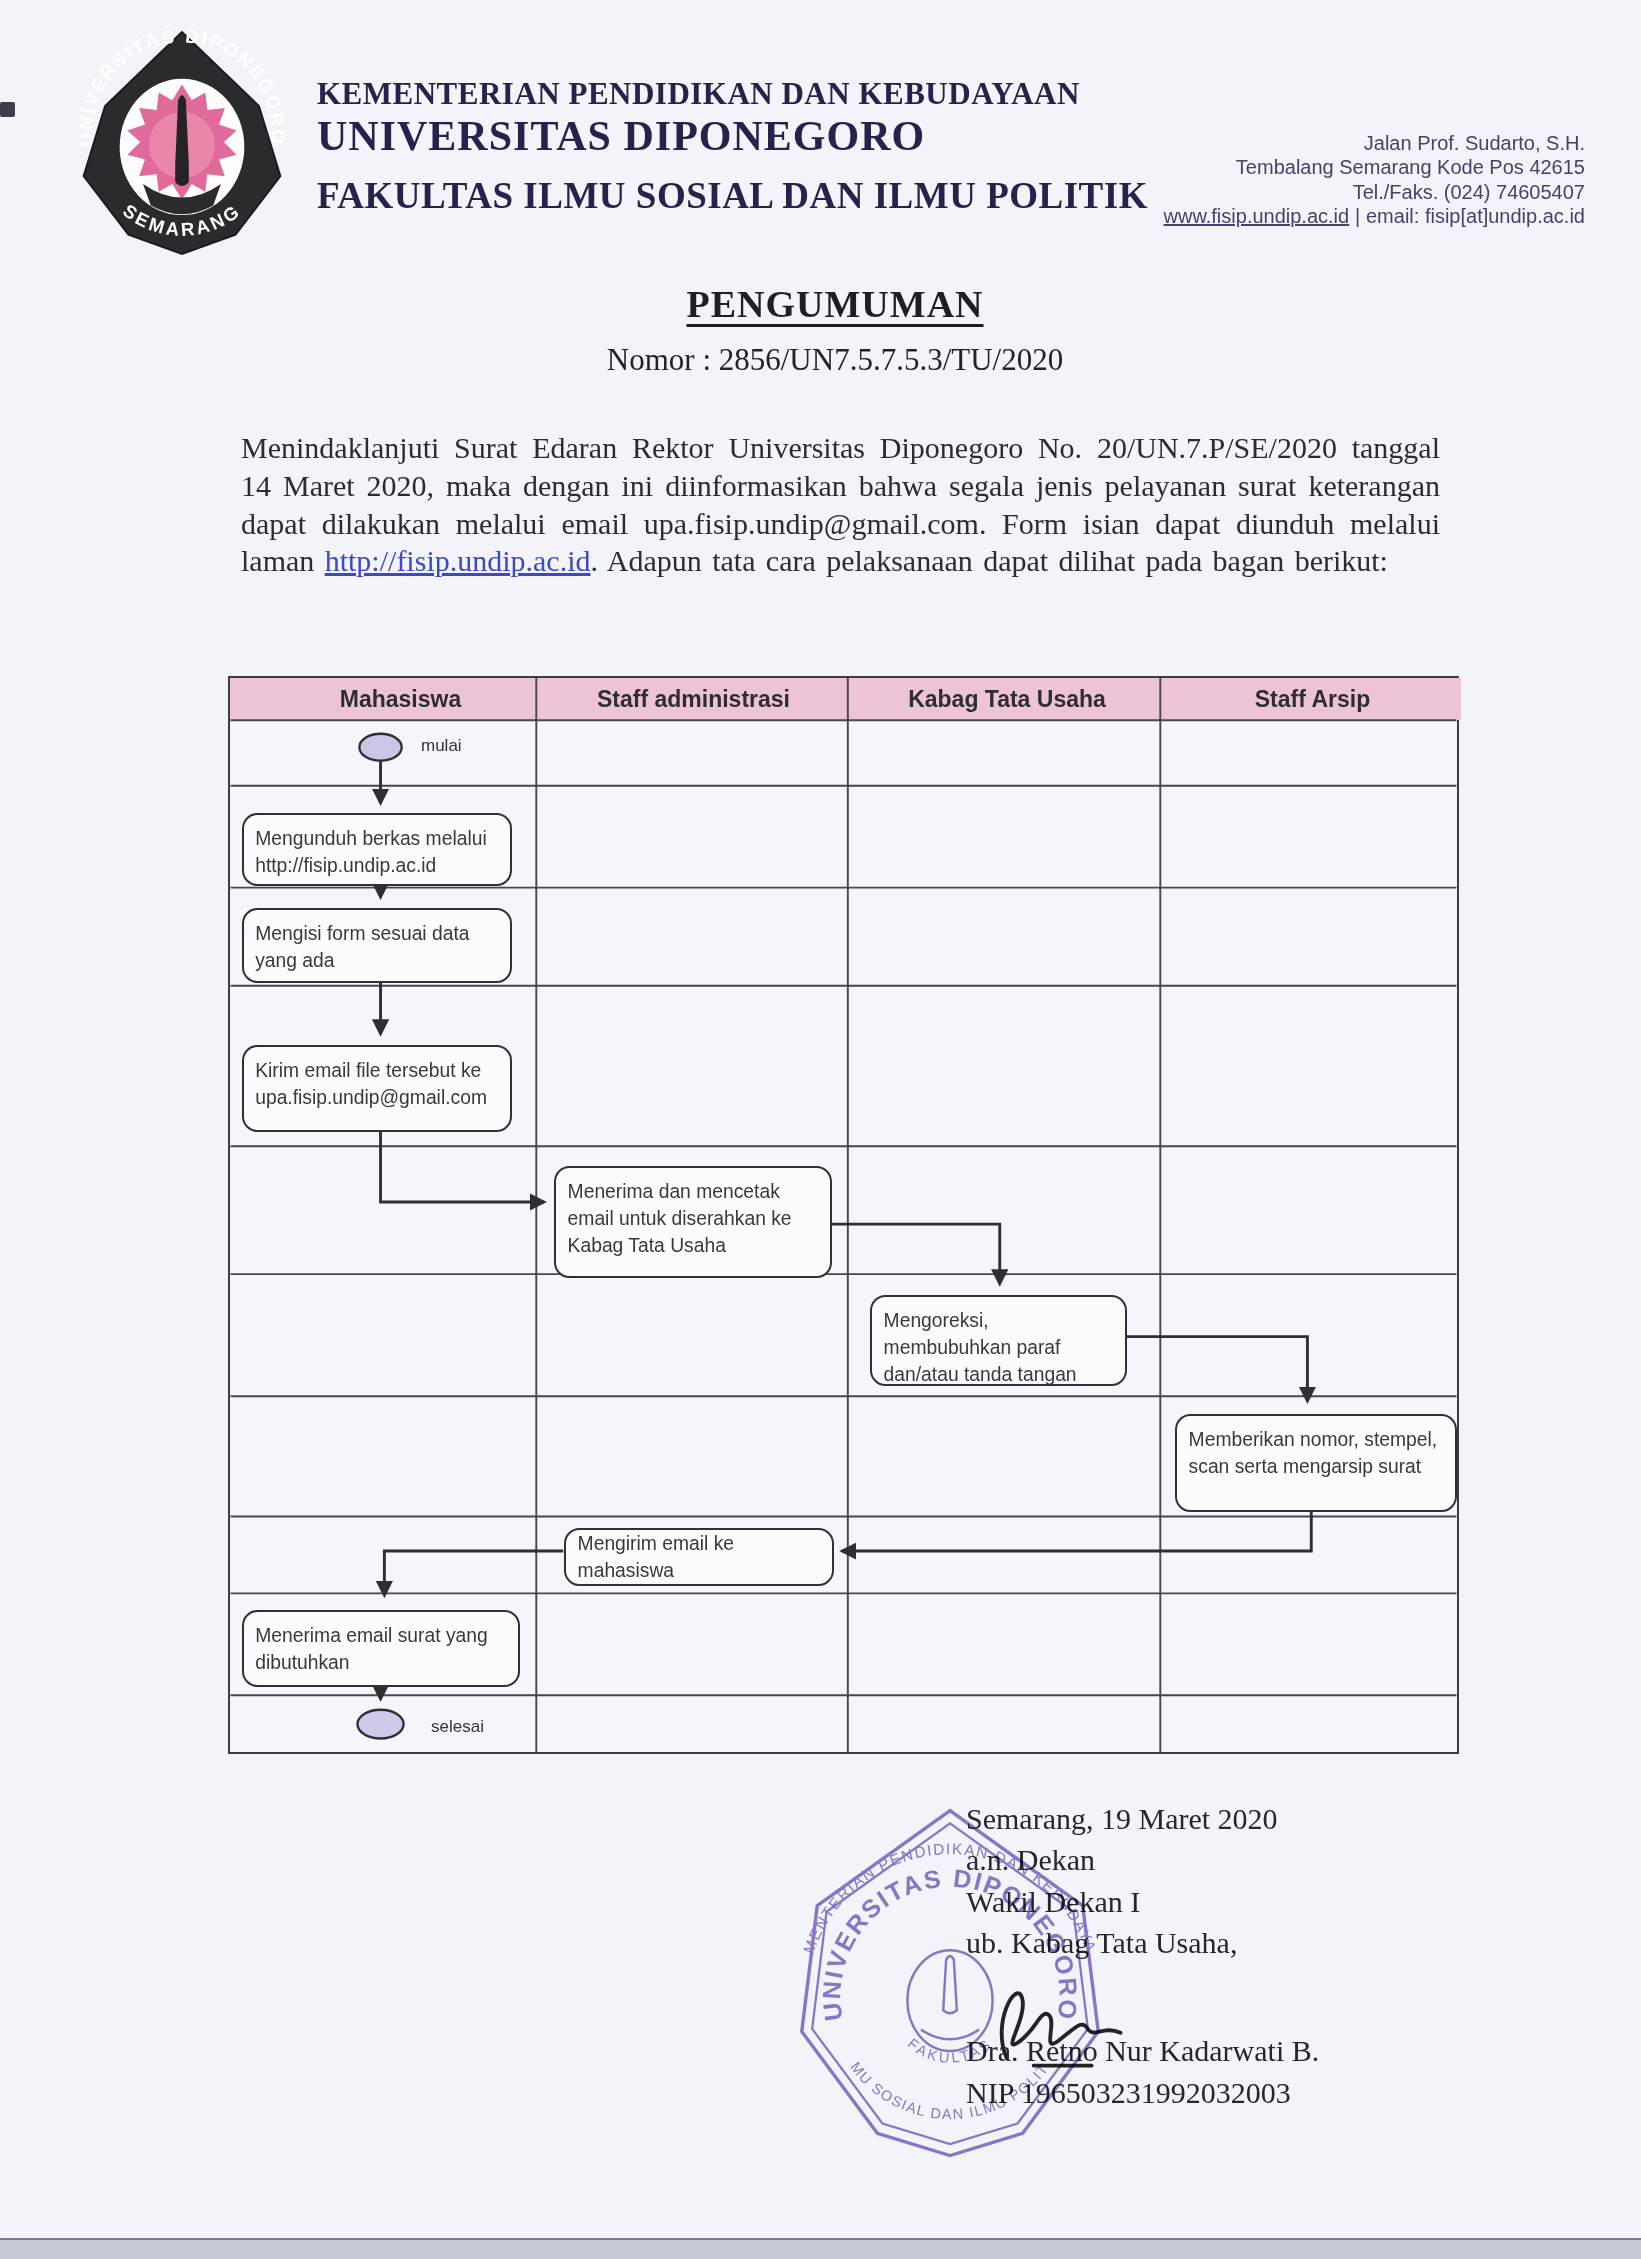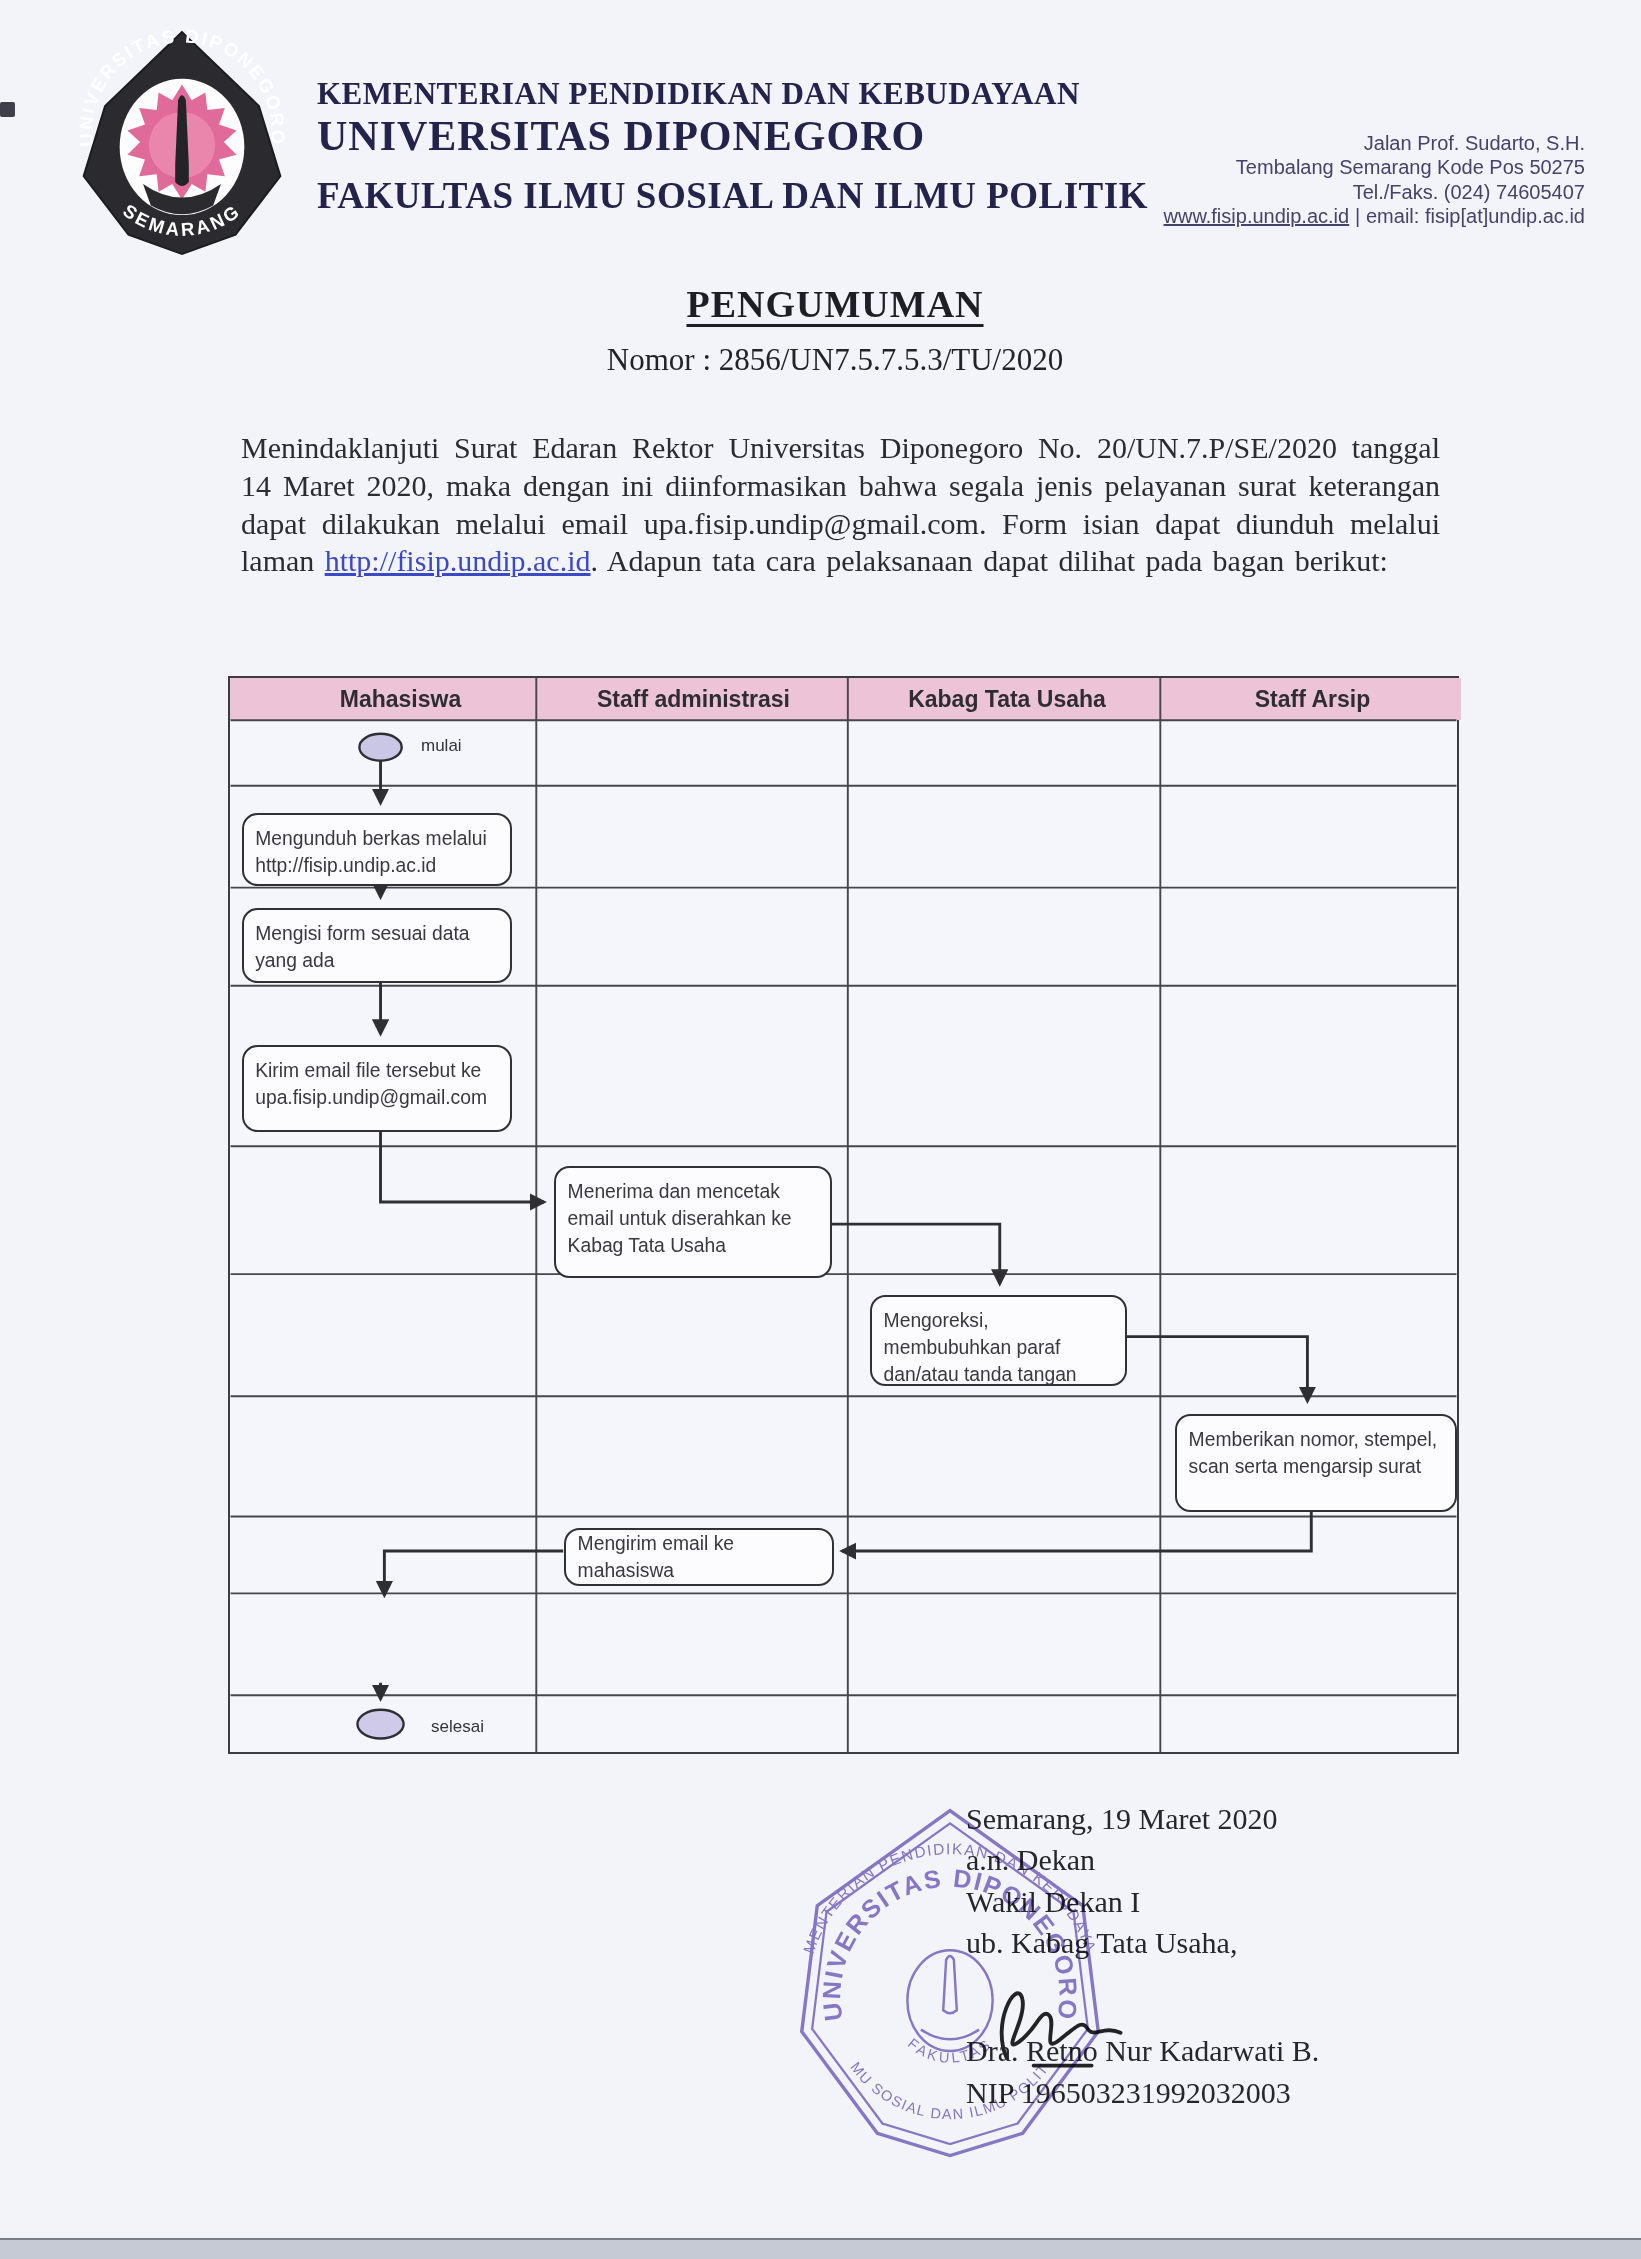--- a/index.html
+++ b/index.html
@@ -85,21 +85,21 @@
   </svg>
 
   <div class="head-lines">
     <div class="head-ministry">KEMENTERIAN PENDIDIKAN DAN KEBUDAYAAN</div>
     <div class="head-univ">UNIVERSITAS DIPONEGORO</div>
     <div class="head-fac">FAKULTAS ILMU SOSIAL DAN ILMU POLITIK</div>
   </div>
 
   <div class="contact">
     <div>Jalan Prof. Sudarto, S.H.</div>
-    <div>Tembalang Semarang Kode Pos 50275</div>
+    <div>Tembalang Semarang Kode Pos 42615</div>
     <div>Tel./Faks. (024) 74605407</div>
     <div>
       <span class="site">www.fisip.undip.ac.id</span><span class="sep">|</span><span>email: fisip[at]undip.ac.id</span>
     </div>
   </div>
 
   <div class="title-wrap">
     <div class="title-main">PENGUMUMAN</div>
     <div class="title-no">Nomor : 2856/UN7.5.7.5.3/TU/2020</div>
   </div>
@@ -153,20 +153,21 @@
     <div class="flabel" style="left:191px;top:58px">mulai</div>
     <div class="flabel" style="left:201px;top:1039px">selesai</div>
 
     <div class="fbox" style="left:11.6px;top:135px;width:270px;height:73px">Mengunduh berkas melalui http://fisip.undip.ac.id</div>
     <div class="fbox" style="left:11.6px;top:230px;width:270px;height:75px">Mengisi form sesuai data yang ada</div>
     <div class="fbox" style="left:11.6px;top:367px;width:270px;height:87px">Kirim email file tersebut ke upa.fisip.undip@gmail.com</div>
     <div class="fbox" style="left:324px;top:488px;width:278px;height:112px">Menerima dan mencetak email untuk diserahkan ke Kabag Tata Usaha</div>
     <div class="fbox" style="left:640px;top:617px;width:257px;height:91px">Mengoreksi, membubuhkan paraf dan/atau tanda tangan</div>
     <div class="fbox vcenter" style="left:334px;top:850px;width:270px;height:58px">Mengirim email ke mahasiswa</div>
     <div class="fbox" style="left:945px;top:736px;width:282px;height:98px">Memberikan nomor, stempel, scan serta mengarsip surat</div>
+    <div class="fbox" style="left:11.6px;top:932px;width:278px;height:77px">Menerima email surat yang dibutuhkan</div>
   </div>
 
   <div class="closing">
     <div>Semarang, 19 Maret 2020</div>
     <div>a.n. Dekan</div>
     <div>Wakil Dekan I</div>
     <div>ub. Kabag Tata Usaha,</div>
   </div>
   <div class="sign-name">
     <div>Dra. Retno Nur Kadarwati B.</div>

